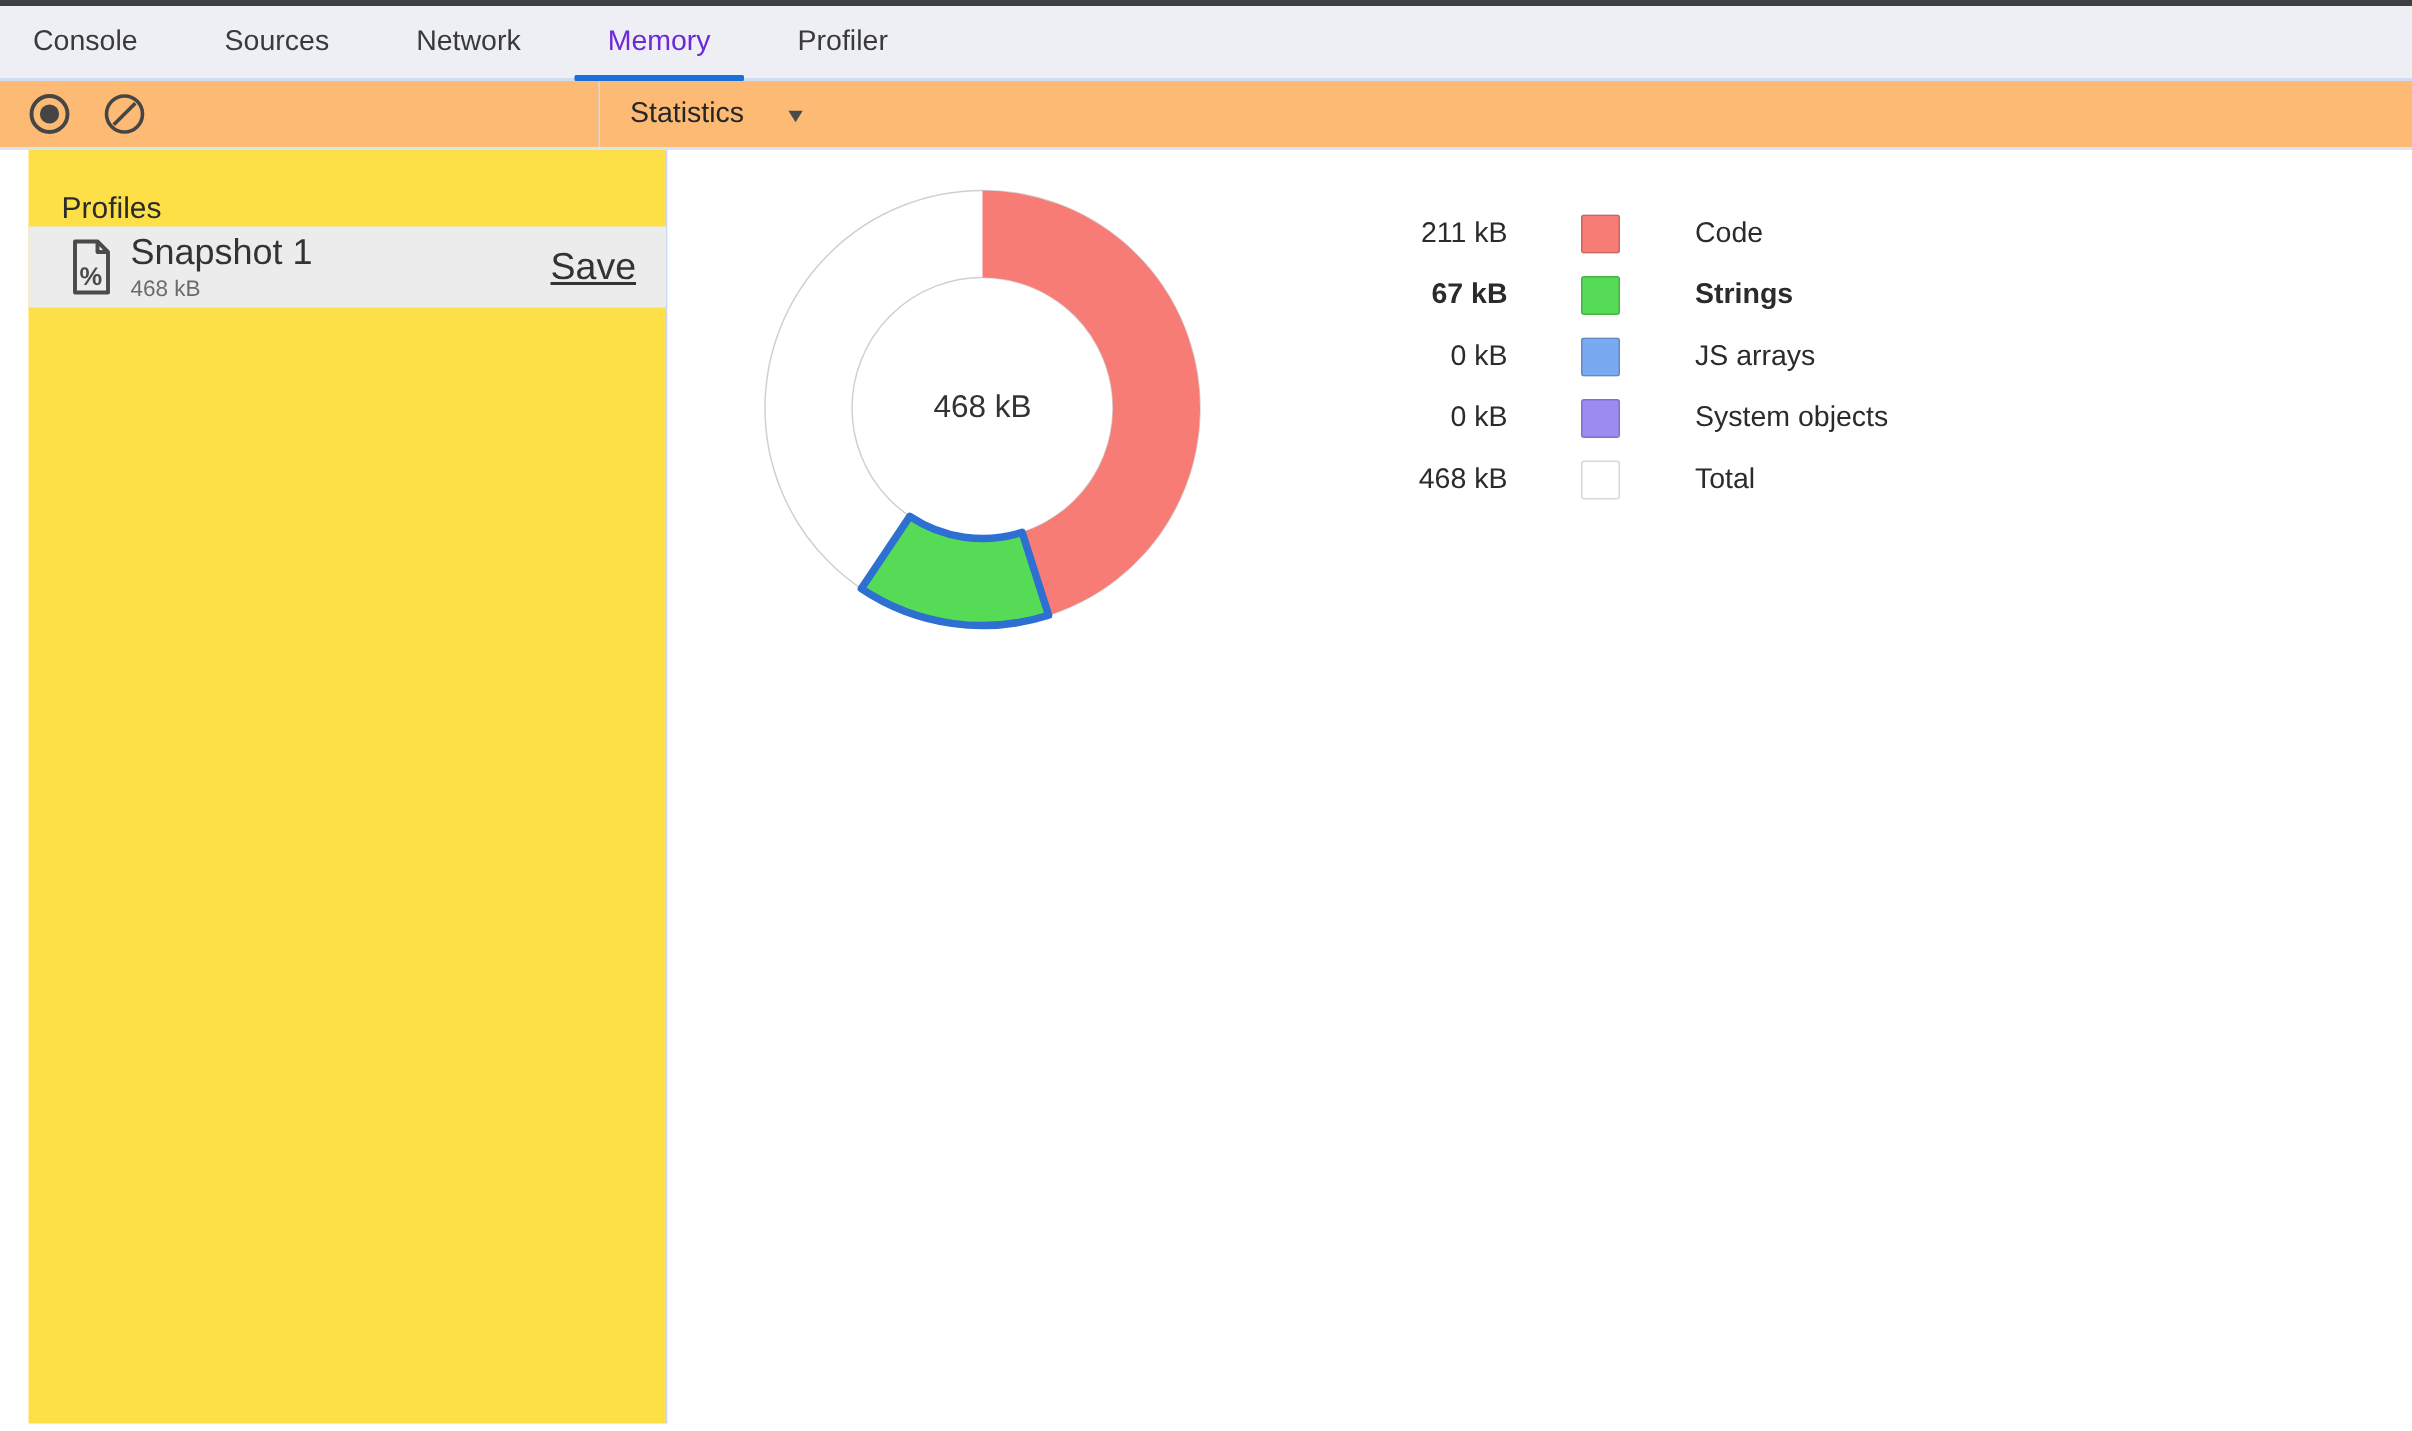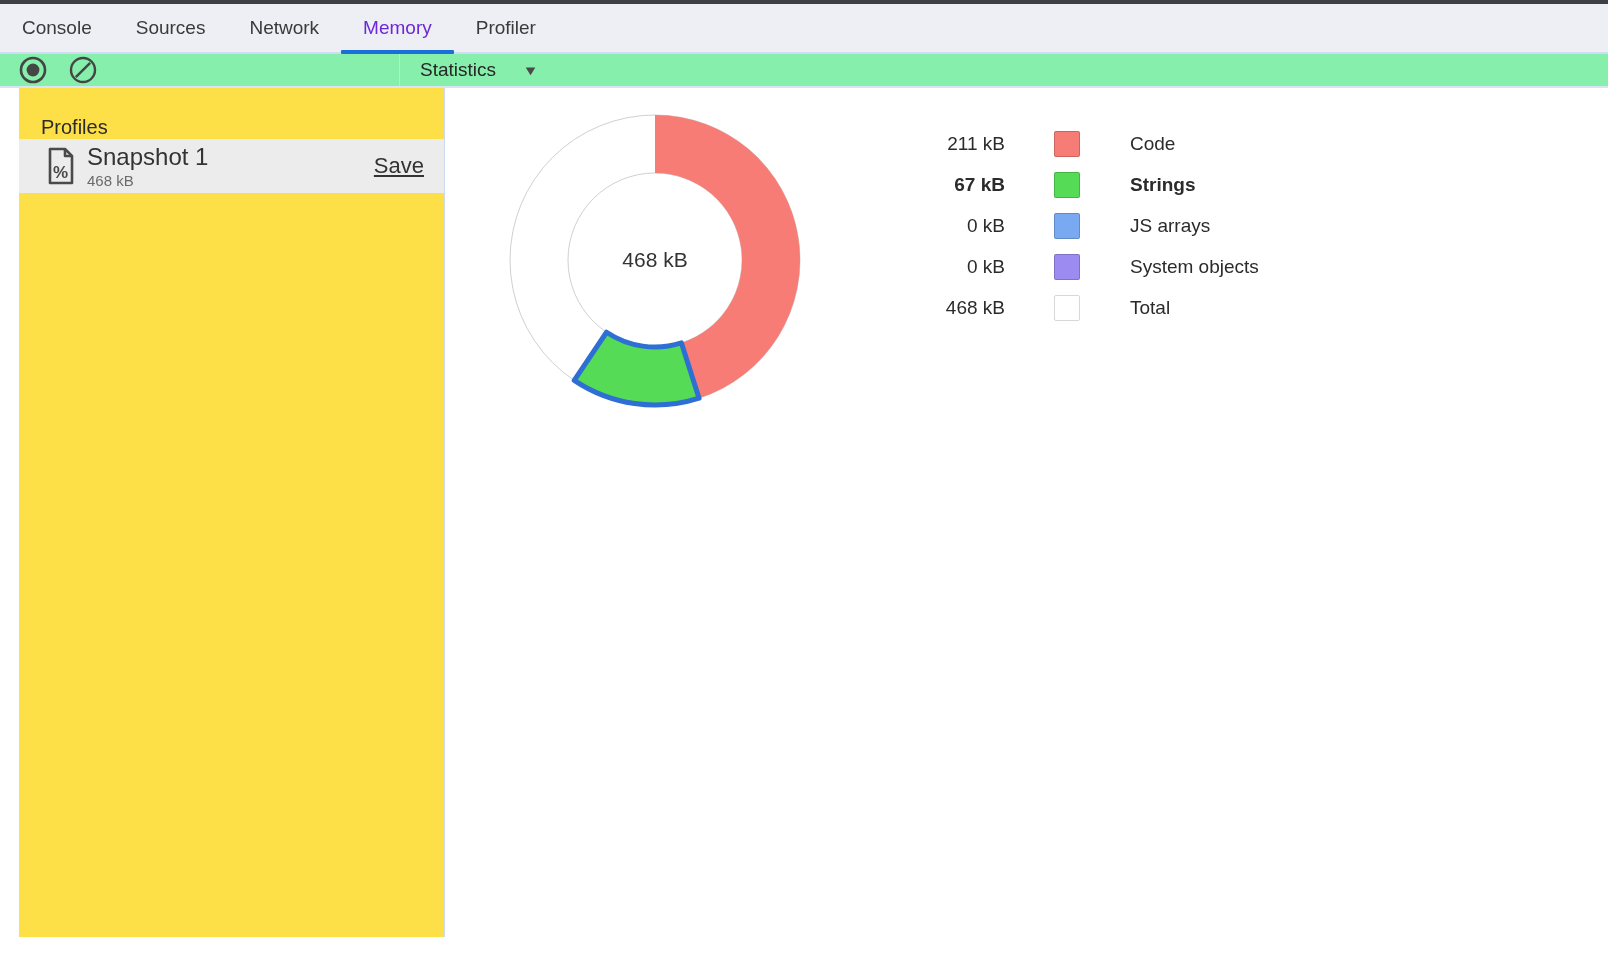--- a/index.html
+++ b/index.html
@@ -6,35 +6,35 @@
   body {
     width:1608px; height:954px; overflow:hidden; background:#fff;
     font-family:"Liberation Sans", sans-serif; color:#2e2e2e;
     -webkit-font-smoothing:antialiased;
   }
   .top-strip { height:4px; background:#3e3f43; }
 
   
   .tab-bar {
     height:50px; background:#edeff4; display:flex; align-items:stretch;
-    border-bottom:2px solid #cfdcf2; box-sizing:border-box;
+    border-bottom:2px solid #cfdcf2; box-sizing:border-box;gap:14px;
   }
   .tab {
     padding:0 22px; display:flex; align-items:center;
     font-size:19px; color:#3a3a3a; position:relative; cursor:default; white-space:nowrap;
   }
   .tab.active { color:#6d28d9; }
   .tab.active::after {
     content:""; position:absolute; left:0; right:0; bottom:-2px; height:4px;
     background:#1a6fd8; border-radius:1px;
   }
 
   
   .toolbar {
-    height:34px; background:#86efac; border-bottom:2px solid #d9e4f5;
+    height:46px; background:#fdba74; border-bottom:2px solid #d9e4f5;
     box-sizing:border-box; display:flex;
   }
   .toolbar-left {
     width:400px; box-sizing:border-box; border-right:1px solid #cdd9f0;
     display:flex; align-items:center; gap:20px; padding-left:18px;
   }
   .tb-icon { width:30px; height:30px; display:inline-flex; cursor:pointer; }
   .toolbar-right { flex:1; display:flex; align-items:center; padding-left:20px; }
   .select { display:flex; align-items:center; gap:28px; font-size:19px; color:#262626; cursor:pointer; }
   .caret { font-size:13px; color:#4a4a4a; transform:scaleX(1.25); }
@@ -45,21 +45,21 @@
   .profiles-title { font-size:20px; color:#2b2b2b; padding:28px 0 0 22px; }
   .section-heading { font-size:17px; color:#727272; padding:33px 0 13px 20px; letter-spacing:.2px; }
   .snapshot-row {
     height:54px; background:#ececec; display:flex; align-items:center;
     padding:0 20px 0 28px; box-sizing:border-box; cursor:pointer;
   }
   .file-icon { width:28px; height:38px; display:inline-flex; flex:none; }
   .snap-text { margin-left:12px; flex:1; min-width:0; }
   .snap-name { font-size:24px; color:#333; line-height:1.1; }
   .snap-size { font-size:15px; color:#6b6b6b; margin-top:2px; line-height:1; }
-  .save-link { font-size:22px; color:#333; text-decoration:underline; cursor:pointer;text-align:right; }
+  .save-link { font-size:25px; color:#333; text-decoration:underline; cursor:pointer;text-align:right; }
 
   .main { flex:1; position:relative; background:#fff; }
   .chart-wrap { position:absolute; left:50px; top:12px; width:320px; height:320px; }
   .chart-wrap svg { display:block; }
   .center-label {
     position:absolute; inset:0; display:flex; align-items:center; justify-content:center;
     font-size:21px; color:#333; pointer-events:none;
   }
   .legend { position:absolute; left:445px; top:35px; }
   .legend-row { display:flex; align-items:center; height:41px; font-size:19px; color:#2b2b2b; cursor:default;gap:32px; }

